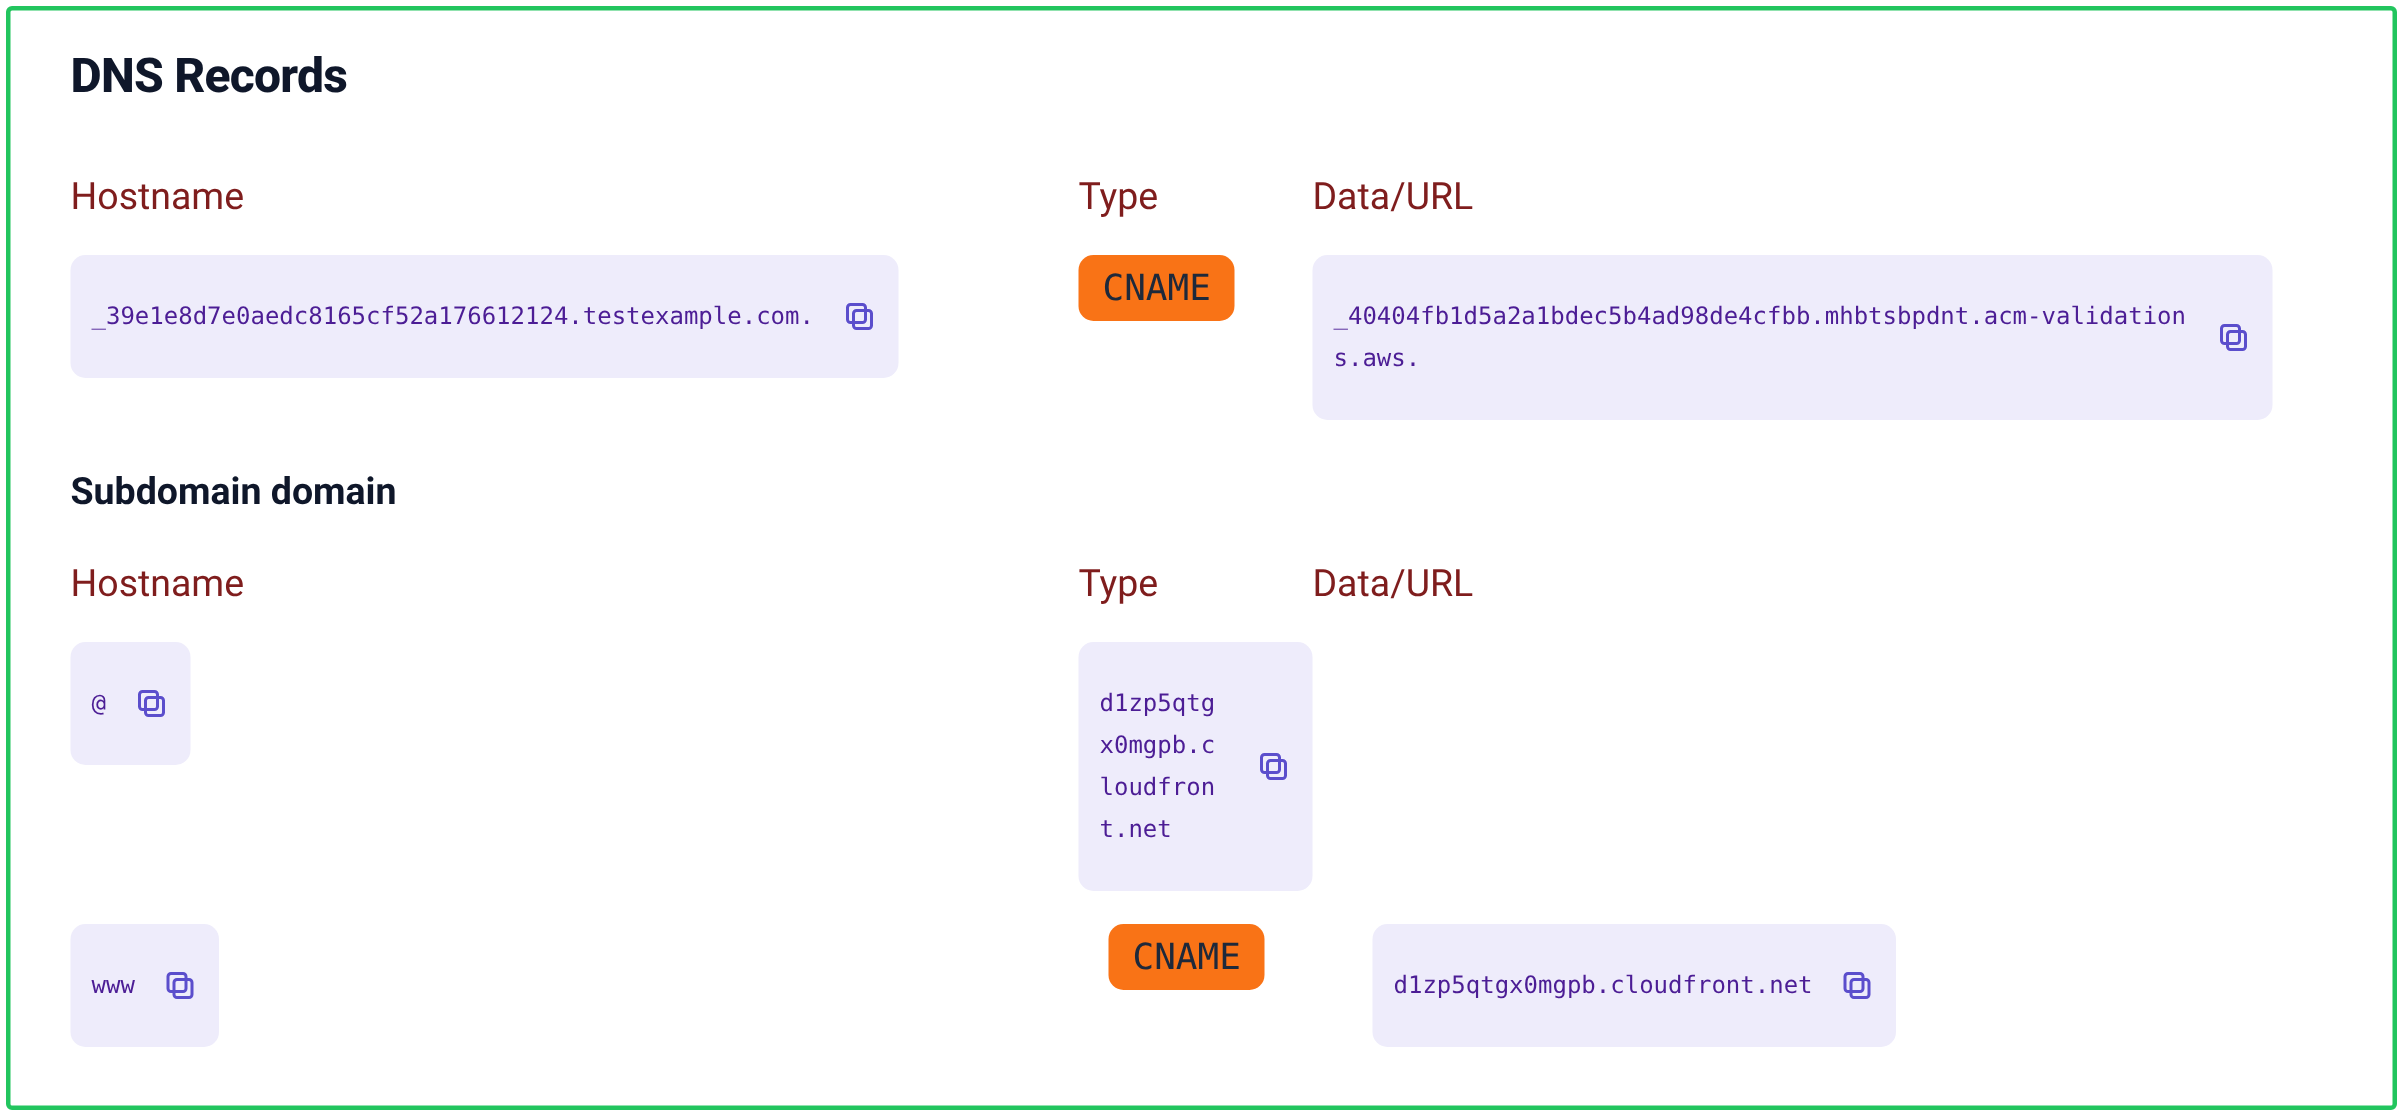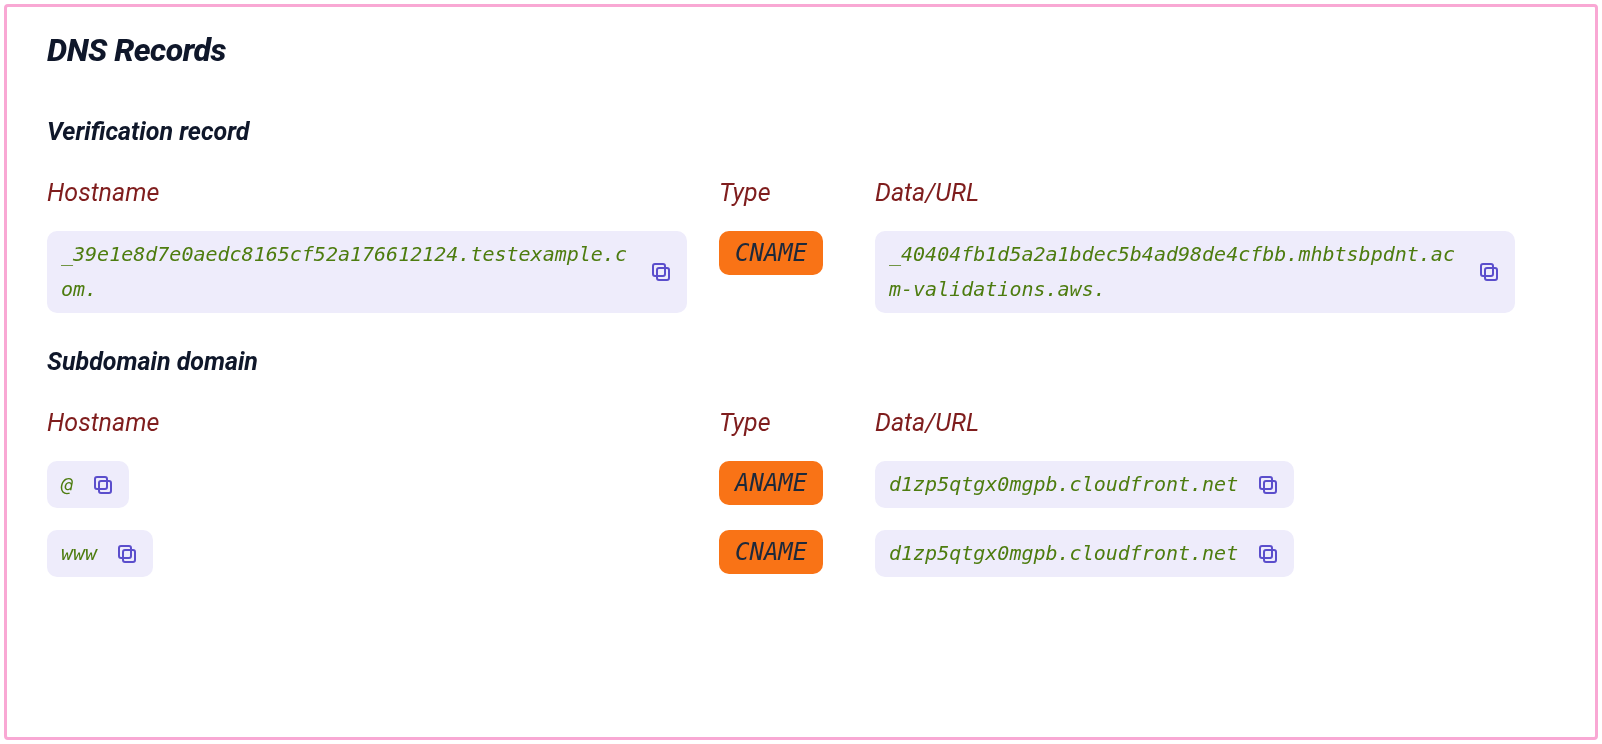--- a/index.html
+++ b/index.html
@@ -6,27 +6,26 @@
       margin: 0;
       padding: 0;
       box-sizing: border-box;
     }
     body {
       font-family: -apple-system, BlinkMacSystemFont, "Segoe UI", Roboto, Helvetica, Arial, sans-serif;
       background: #fff;
       padding: 0;
     }
     .container {
-      border: 3px solid #f9a8d4;
+      border: 3px solid #22c55e;
       border-radius: 4px;
       margin: 4px;
       padding: 24px 40px 40px 40px;
       width: calc(1602px - 8px);
       height: calc(744px - 8px);
-      font-style: italic;
     }
     .page-title {
       font-size: 32px;
       font-weight: 800;
       color: #0f172a;
       margin-bottom: 48px;
       letter-spacing: -0.5px;
     }
     .description {
       font-size: 26px;
@@ -49,24 +48,24 @@
       font-size: 25px;
       color: #7f1d1d;
       font-weight: 400;
       margin-bottom: 24px;
     }
     .chip {
       display: inline-flex;
       align-items: center;
       background: #eeecfb;
       border-radius: 10px;
-      padding: 6px 14px;
+      padding: 27px 14px;
       font-family: ui-monospace, SFMono-Regular, Menlo, Monaco, Consolas, monospace;
-      font-size: 20px;
-      color: #4d7c0f;
+      font-size: 16px;
+      color: #4c1d95;
       line-height: 1.75;
       gap: 18px;
     }
     .chip-text {
       font-family: ui-monospace, SFMono-Regular, Menlo, Monaco, Consolas, monospace;
       word-break: break-all;
     }
     .type-chip {
       display: inline-flex;
       align-items: center;
@@ -94,32 +93,32 @@
       align-items: flex-start;
     }
     .cell.type {
       padding-top: 0;
     }
     .section-gap {
       height: 34px;
     }
     .subdomain-rows .records-grid + .records-grid {
       margin-top: 22px;
+      gap: 20px;
     }
     .hostname-cell .chip { max-width: 640px; }
   </style>
 </head>
 <body>
 
 <div class="container">
 
   <h1 class="page-title">DNS Records</h1>
 
 
-  <h2 class="section-heading">Verification record</h2>
 
   <div class="records-grid">
     <div class="col-header">Hostname</div>
     <div class="col-header">Type</div>
     <div class="col-header">Data/URL</div>
   </div>
 
   <div class="records-grid">
     <div class="cell hostname-cell">
       <span class="chip">
@@ -165,23 +164,20 @@
         <span class="chip">
           <span class="chip-text">@</span>
           <span class="copy-icon">
             <svg viewBox="0 0 24 24" fill="none" stroke="#5b4ecc" stroke-width="2">
                 <rect x="8" y="8" width="12" height="12" rx="2"></rect>
                 <rect x="4" y="4" width="12" height="12" rx="2"></rect>
               </svg>
           </span>
         </span>
       </div>
-      <div class="cell type">
-        <span class="type-chip">ANAME</span>
-      </div>
       <div class="cell">
         <span class="chip">
           <span class="chip-text">d1zp5qtgx0mgpb.cloudfront.net</span>
           <span class="copy-icon">
             <svg viewBox="0 0 24 24" fill="none" stroke="#5b4ecc" stroke-width="2">
                 <rect x="8" y="8" width="12" height="12" rx="2"></rect>
                 <rect x="4" y="4" width="12" height="12" rx="2"></rect>
               </svg>
           </span>
         </span>

